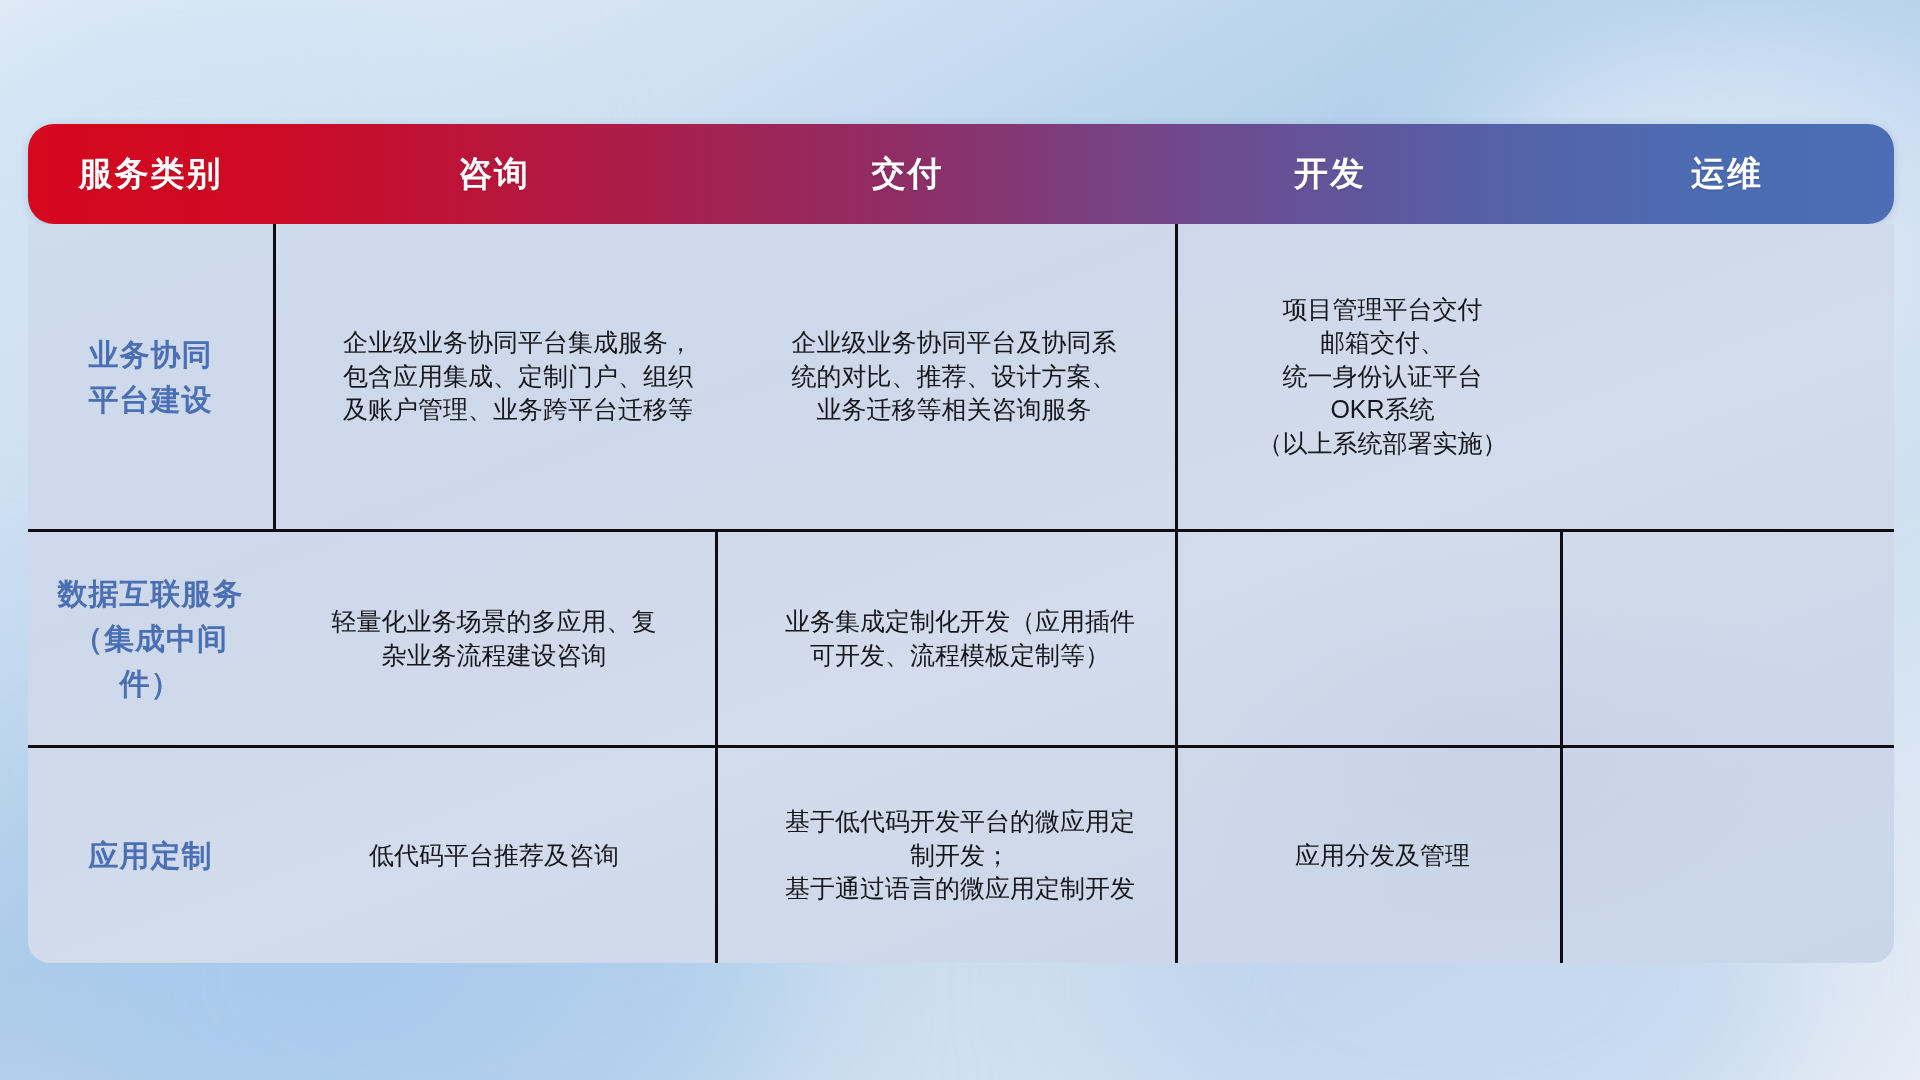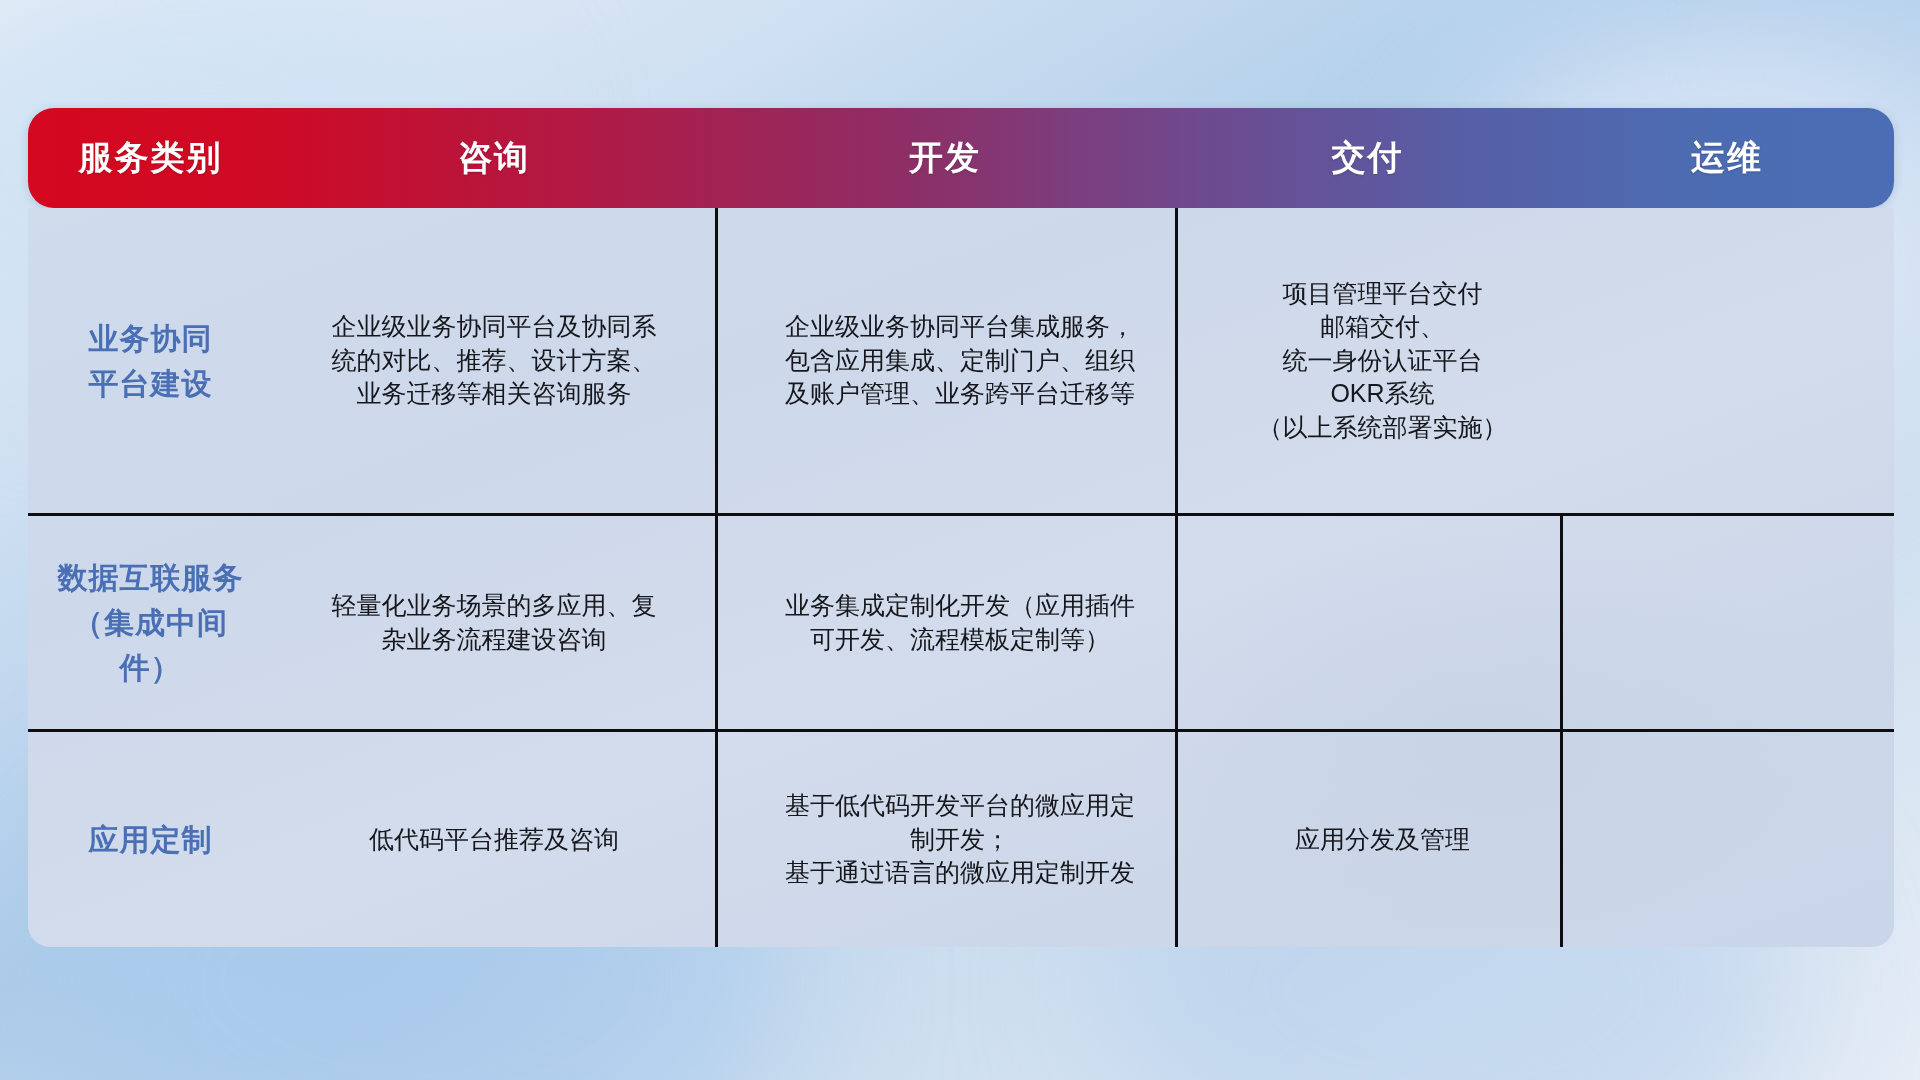--- a/index.html
+++ b/index.html
@@ -44,20 +44,21 @@
         #d4081f 0%,
         #cf0a24 12%,
         #b01a45 30%,
         #8e2e66 47%,
         #6e4a8f 63%,
         #5560a7 78%,
         #4c6cb2 90%,
         #4a6db3 100%);
     box-shadow: 0 2px 10px rgba(40,60,110,0.18);
     overflow: hidden;
+    margin-top: 16px;
   }
   .th {
     display: flex;
     align-items: center;
     justify-content: center;
     color: #ffffff;
     font-size: 34px;
     font-weight: 700;
     letter-spacing: 2px;
     text-shadow: 0 1px 2px rgba(0,0,0,0.18);
@@ -122,36 +123,36 @@
 <div class="bg-blob blob-a"></div>
 <div class="bg-blob blob-b"></div>
 <div class="bg-blob blob-c"></div>
 <div class="bg-blob blob-d"></div>
 
 <div id="table-root">
 
   <div class="thead">
     <div class="th c0">服务类别</div>
     <div class="th c1">咨询</div>
+    <div class="th c3">交付</div>
     <div class="th c2">开发</div>
-    <div class="th c3">交付</div>
     <div class="th c4">运维</div>
   </div>
 
   <div class="tbody">
 
     <div class="trow r0">
       <div class="td cat c0">业务协同
 平台建设</div>
+      <div class="td c2 sep">企业级业务协同平台集成服务，
+包含应用集成、定制门户、组织
+及账户管理、业务跨平台迁移等</div>
       <div class="td c1">企业级业务协同平台及协同系
 统的对比、推荐、设计方案、
 业务迁移等相关咨询服务</div>
-      <div class="td c2 sep">企业级业务协同平台集成服务，
-包含应用集成、定制门户、组织
-及账户管理、业务跨平台迁移等</div>
       <div class="td c3 sep">项目管理平台交付
 邮箱交付、
 统一身份认证平台
 OKR系统
 （以上系统部署实施）</div>
     </div>
 
     <div class="trow r1">
       <div class="td cat c0">数据互联服务
 （集成中间件）</div>

